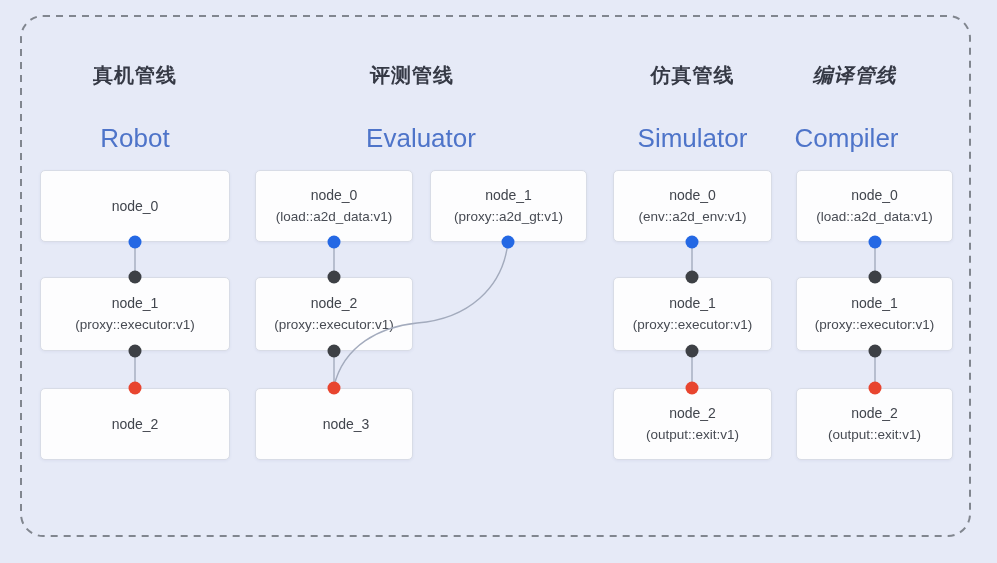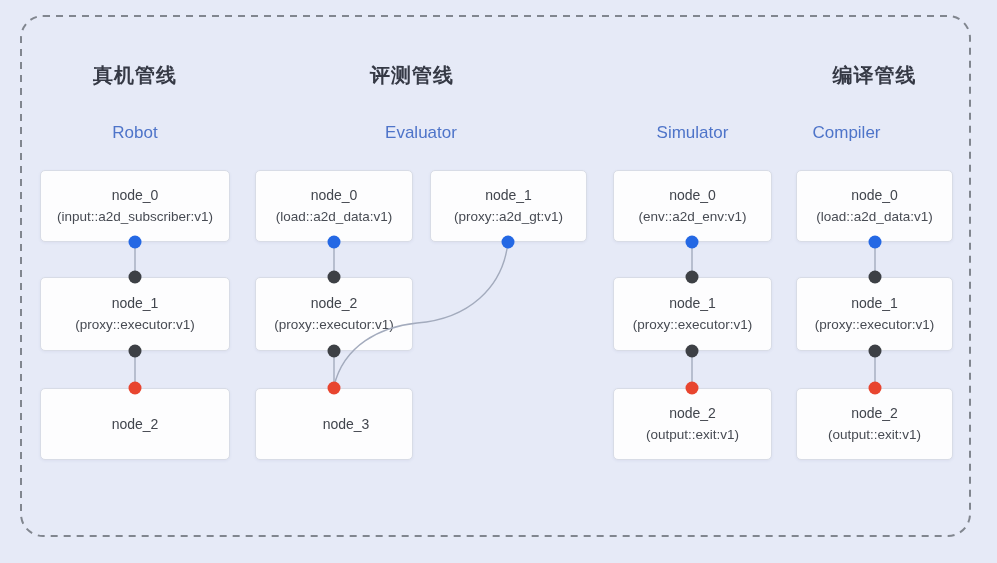--- a/index.html
+++ b/index.html
@@ -23,21 +23,21 @@
     font-size: 20px;
     font-weight: 700;
     color: #353945;
     letter-spacing: 1px;
   }
   .col-title-en {
     position: absolute;
     top: 123px;
     height: 28px;
     text-align: center;
-    font-size: 17px;
+    font-size: 26px;
     font-weight: 400;
     color: #4e74c9;
   }
   .node {
     position: absolute;
     background: #fdfdfe;
     border: 1px solid #d8dce6;
     border-radius: 5px;
     box-shadow: 0 1px 3px rgba(70, 90, 140, 0.07);
     display: flex;
@@ -70,28 +70,28 @@
 <body>
 
 <div class="stage">
 
   <div class="col-title-zh" style="left:40px; width:190px;">真机管线</div>
   <div class="col-title-en" style="left:40px; width:190px;">Robot</div>
 
   <div class="col-title-zh" style="left:246px; width:332px;">评测管线</div>
   <div class="col-title-en" style="left:255px; width:332px;">Evaluator</div>
 
+  <div class="col-title-zh" style="left:613px; width:159px;">仿真管线</div>
   <div class="col-title-en" style="left:613px; width:159px;">Simulator</div>
 
-  <div class="col-title-zh" style="left:796px; width:157px;">编译管线</div>
+  <div class="col-title-zh" style="left:776px; width:157px;font-style:italic;">编译管线</div>
   <div class="col-title-en" style="left:768px; width:157px;">Compiler</div>
 
   <div class="node" style="left:40px; top:170px; width:190px; height:72px;">
     <div class="node-name">node_0</div>
-    <div class="node-detail">(input::a2d_subscriber:v1)</div>
   </div>
   <div class="node" style="left:40px; top:277px; width:190px; height:74px;">
     <div class="node-name">node_1</div>
     <div class="node-detail">(proxy::executor:v1)</div>
   </div>
   <div class="node" style="left:40px; top:388px; width:190px; height:72px;">
     <div class="node-name">node_2</div>
   </div>
 
   <div class="node" style="left:255px; top:170px; width:158px; height:72px;">

